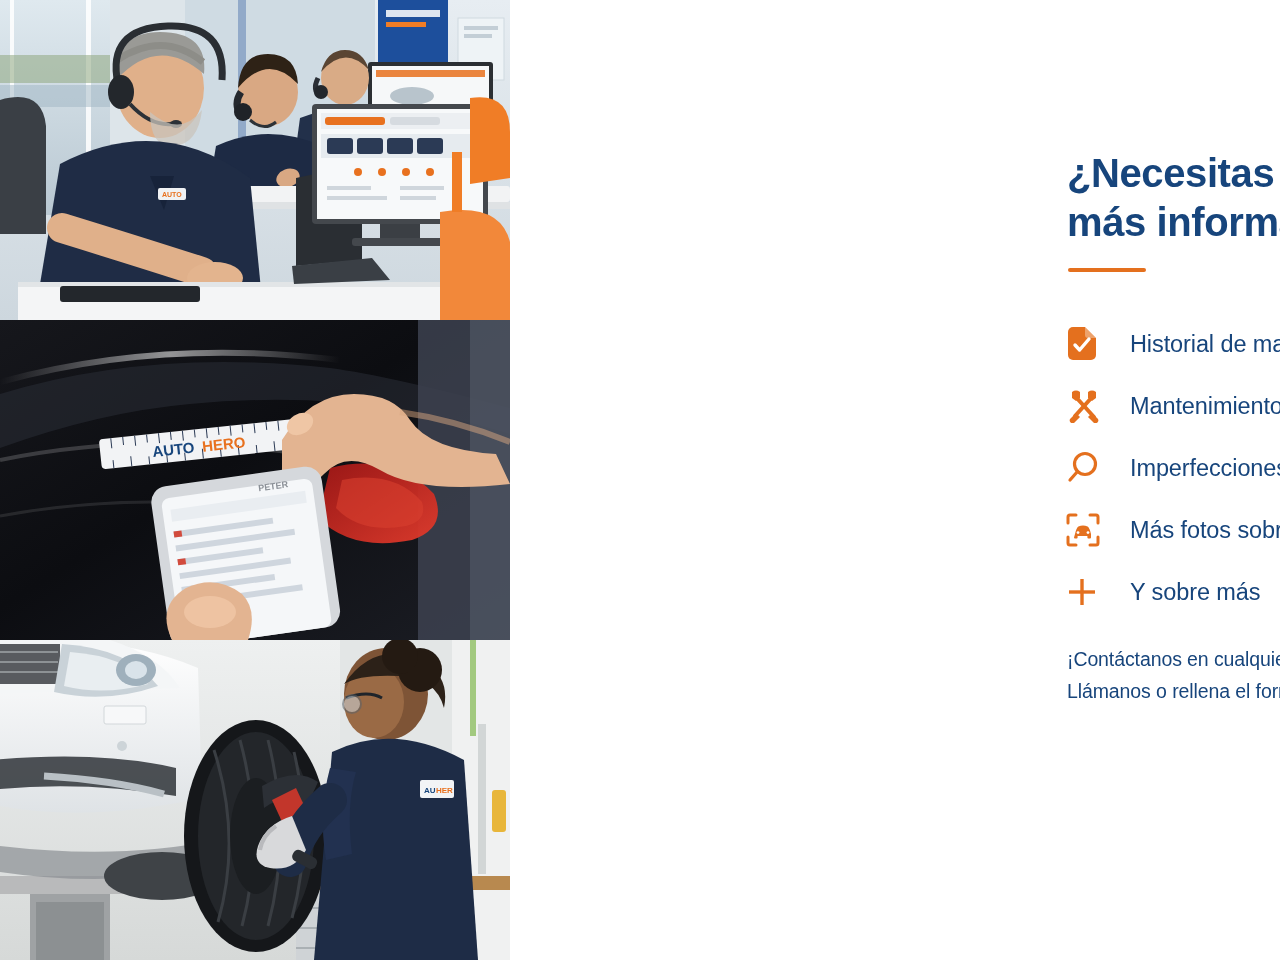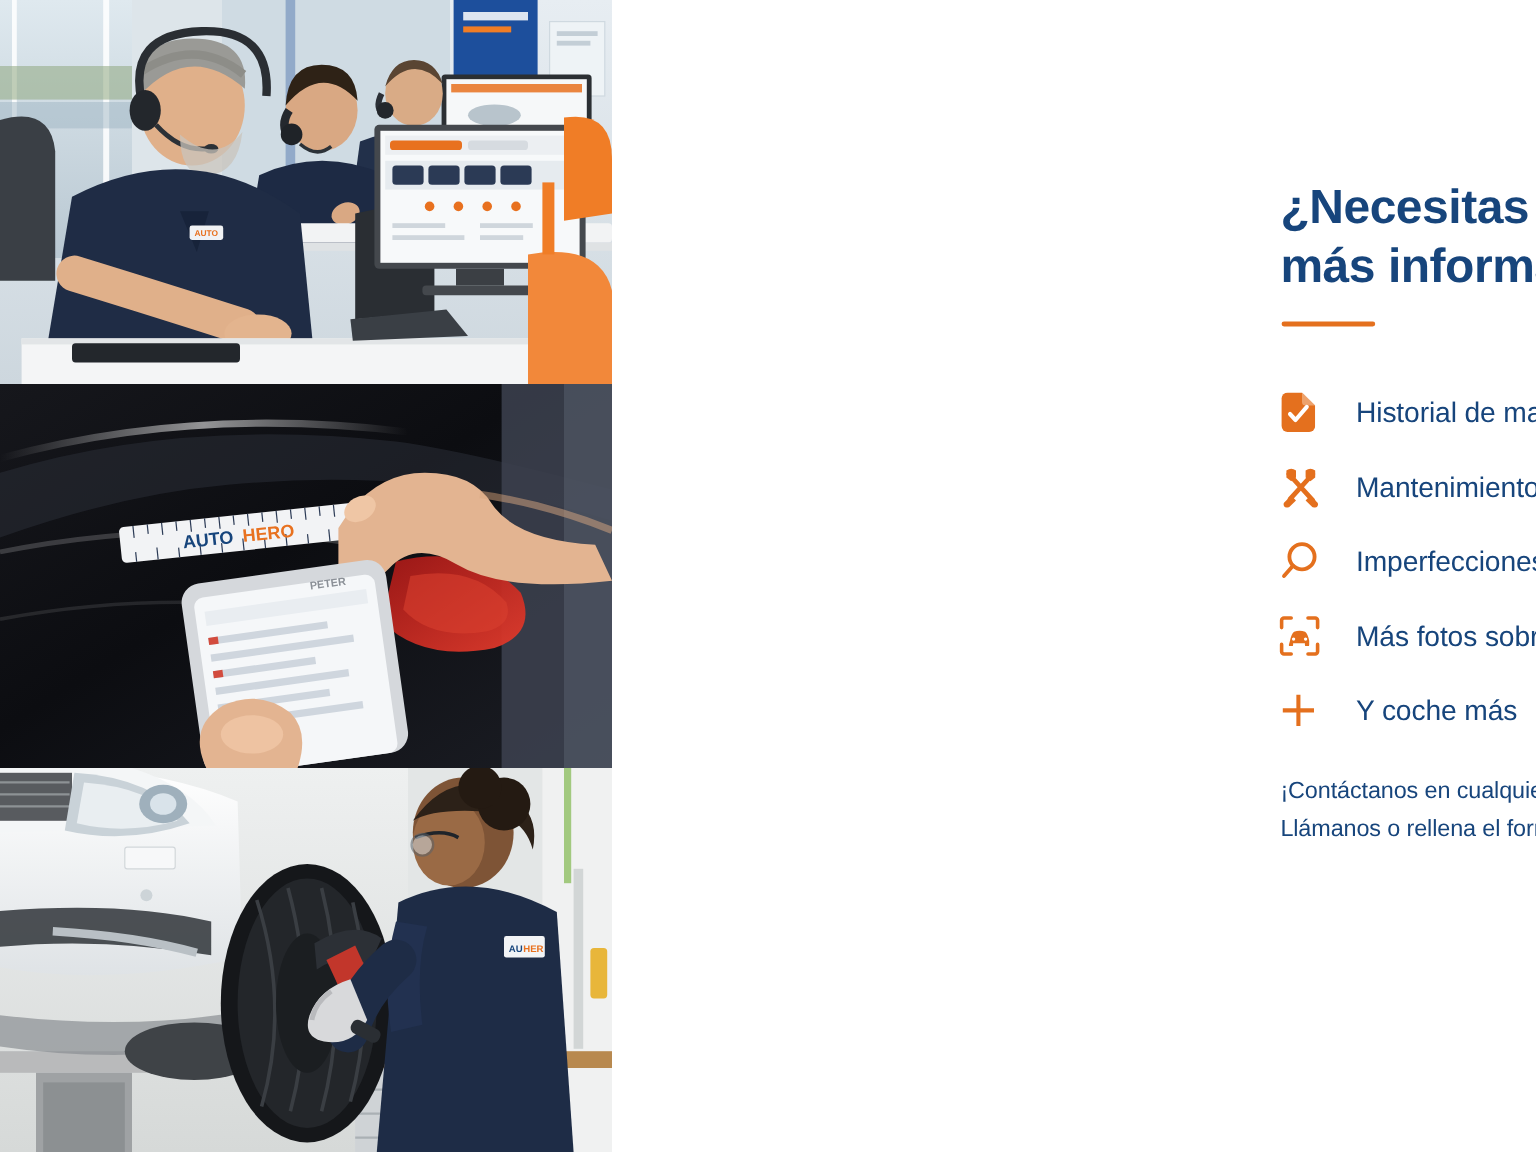--- a/index.html
+++ b/index.html
@@ -421,21 +421,21 @@
 
       <div class="feat">
         <span class="ic">
           <svg width="32" height="32" viewBox="0 0 32 32" xmlns="http://www.w3.org/2000/svg">
             <g stroke="#e4701e" stroke-width="3.4" stroke-linecap="butt">
               <line x1="16" y1="3" x2="16" y2="29"></line>
               <line x1="3" y1="16" x2="29" y2="16"></line>
             </g>
           </svg>
         </span>
-        <span class="lbl">Y coche más</span>
+        <span class="lbl">Y sobre más</span>
       </div>
     </div>
 
     <div class="contact">
       <span>¡Contáctanos en cualquier momento para más información!</span>
       <span>Llámanos o rellena el formulario de contacto.</span>
     </div>
 
   </div>
 </div>

